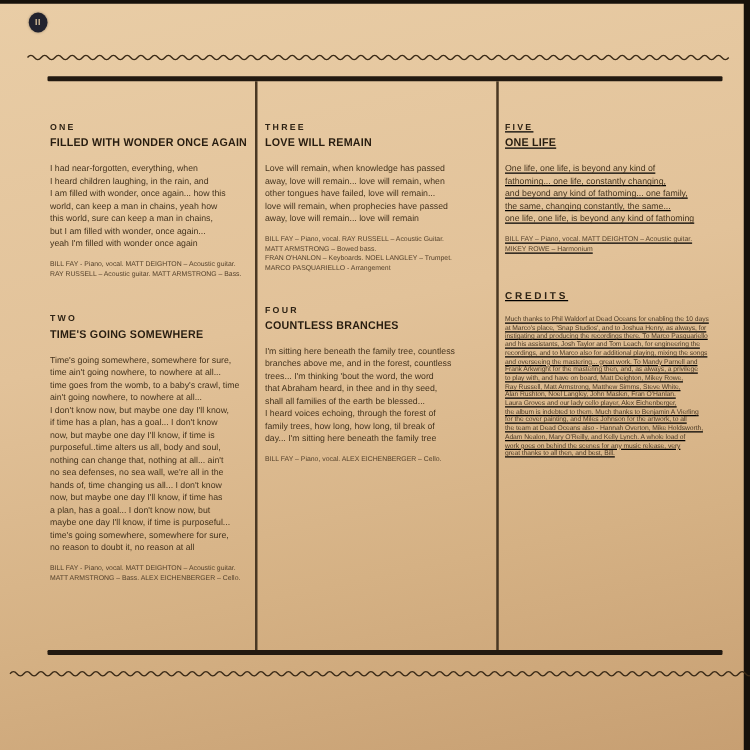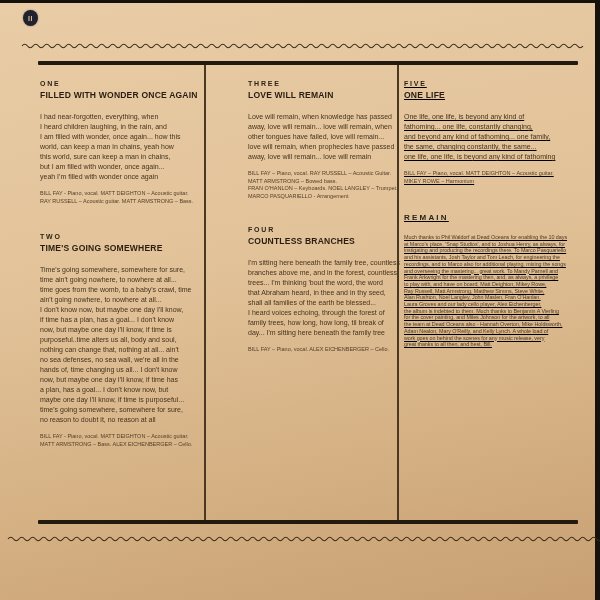--- a/index.html
+++ b/index.html
@@ -19,23 +19,23 @@
   svg.wavy{position:absolute;overflow:visible;}
   svg.wavy path{fill:none;stroke:#3a2a17;stroke-width:1.1;}
   .wavy-top{left:22px;top:42px;}
   .wavy-bottom{left:8px;top:535px;}
   .bar{position:absolute;left:38px;width:540px;height:4px;background:#221910;border-radius:1px;}
   .bar-top{top:61px;}
   .bar-bottom{top:520px;}
   .vline{position:absolute;top:65px;height:455px;width:1.5px;background:#4a3823;}
   .vline-1{left:204px;}
   .vline-2{left:397px;}
-  .col{position:absolute;top:80px;bottom:80px;overflow:hidden;}
+  .col{position:absolute;top:99px;bottom:80px;overflow:hidden;}
   .col-1{left:40px;width:164px;}
-  .col-2{left:212px;width:182px;margin-left:36px;}
+  .col-2{left:212px;width:182px;}
   .col-3{left:404px;width:172px;text-decoration:underline;}
   .song-num{
     font-size:7px;font-weight:bold;letter-spacing:1.8px;color:#2e2315;margin:0 0 3px 0;
   }
   .song-title{
     font-size:9px;font-weight:bold;letter-spacing:.2px;color:#281d10;
     white-space:nowrap;transform:scaleX(.95);transform-origin:left center;
     margin:0 0 12px 0;
   }
   .lyrics{
@@ -139,21 +139,21 @@
     <div class="song-num">FIVE</div>
     <div class="song-title">ONE LIFE</div>
     <div class="lyrics">One life, one life, is beyond any kind of
 fathoming... one life, constantly changing,
 and beyond any kind of fathoming... one family,
 the same, changing constantly, the same...
 one life, one life, is beyond any kind of fathoming</div>
     <div class="song-credits">BILL FAY – Piano, vocal. MATT DEIGHTON – Acoustic guitar.
 MIKEY ROWE – Harmonium</div>
     <div class="gap-lg"></div>
-    <div class="credits-heading">REMAIN</div>
+    <div class="credits-heading">CREDITS</div>
     <div class="credits-text">Much thanks to Phil Waldorf at Dead Oceans for enabling the 10 days
 at Marco's place, 'Snap Studios', and to Joshua Henry, as always, for
 instigating and producing the recordings there. To Marco Pasquariello
 and his assistants, Josh Taylor and Tom Leach, for engineering the
 recordings, and to Marco also for additional playing, mixing the songs
 and overseeing the mastering... great work. To Mandy Parnell and
 Frank Arkwright for the mastering then, and, as always, a privilege
 to play with, and have on board, Matt Deighton, Mikey Rowe,
 Ray Russell, Matt Armstrong, Matthew Simms, Steve White,
 Alan Rushton, Noel Langley, John Maslen, Fran O'Hanlan.

